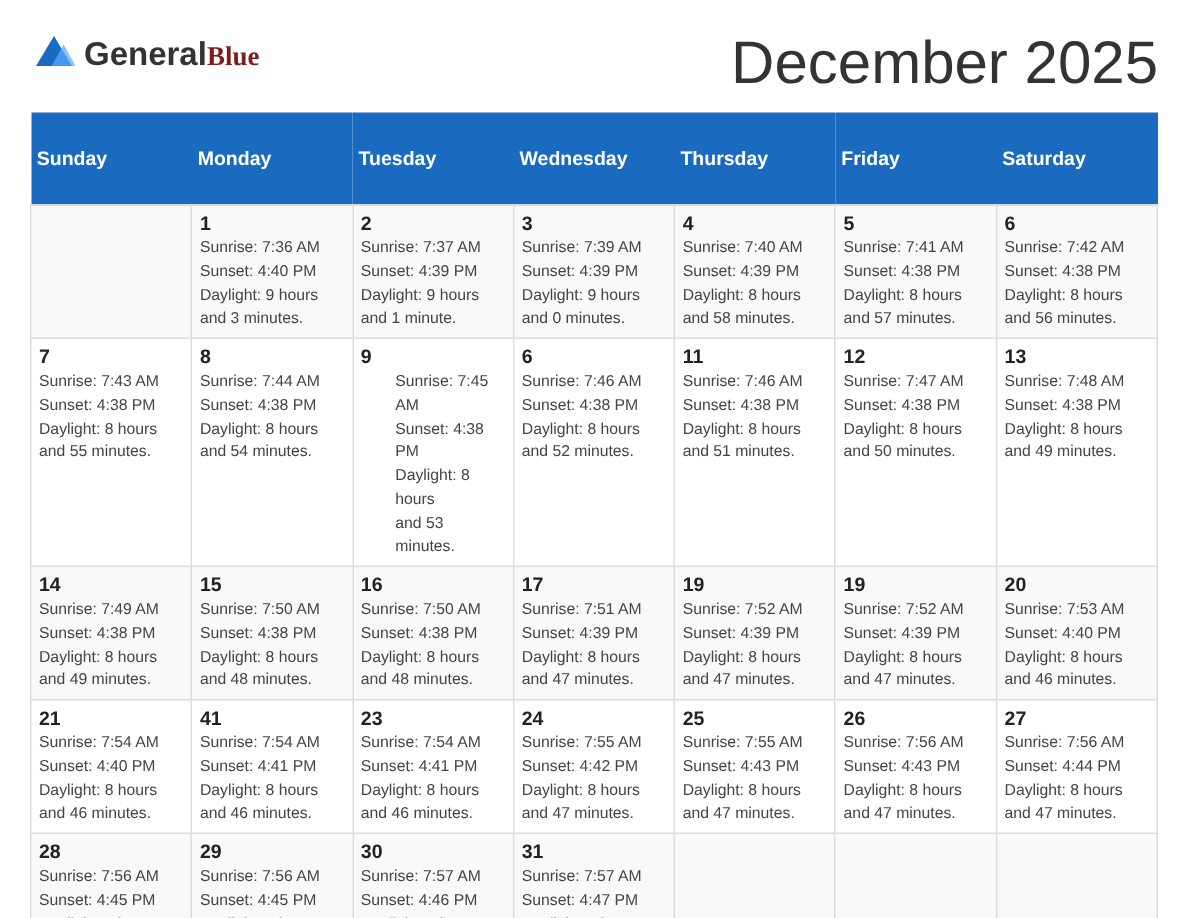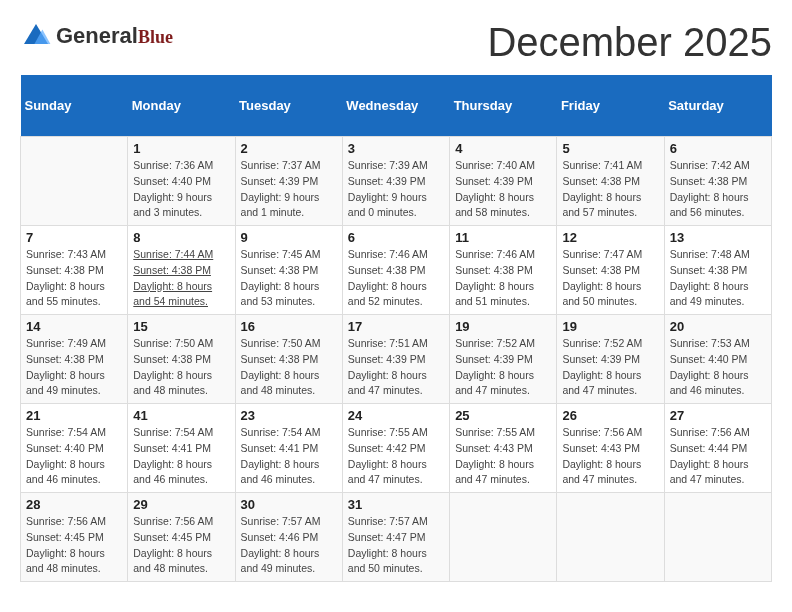--- a/index.html
+++ b/index.html
@@ -146,28 +146,28 @@
       <tr>
         <td>
           <span class="day-number">7</span>
           <div class="day-info" style="white-space: pre-line;">Sunrise: 7:43 AM
 Sunset: 4:38 PM
 Daylight: 8 hours
 and 55 minutes.</div>
         </td>
         <td>
           <span class="day-number">8</span>
-          <div class="day-info" style="white-space: pre-line; text-decoration: underline;">Sunrise: 7:44 AM
+          <div class="day-info" style="white-space: pre-line;">Sunrise: 7:44 AM
 Sunset: 4:38 PM
 Daylight: 8 hours
 and 54 minutes.</div>
         </td>
         <td>
           <span class="day-number">9</span>
-          <div class="day-info" style="white-space: pre-line;">Sunrise: 7:45 AM
+          <div class="day-info" style="white-space: pre-line; margin-left: 23px;">Sunrise: 7:45 AM
 Sunset: 4:38 PM
 Daylight: 8 hours
 and 53 minutes.</div>
         </td>
         <td>
           <span class="day-number">6</span>
           <div class="day-info" style="white-space: pre-line;">Sunrise: 7:46 AM
 Sunset: 4:38 PM
 Daylight: 8 hours
 and 52 minutes.</div>

